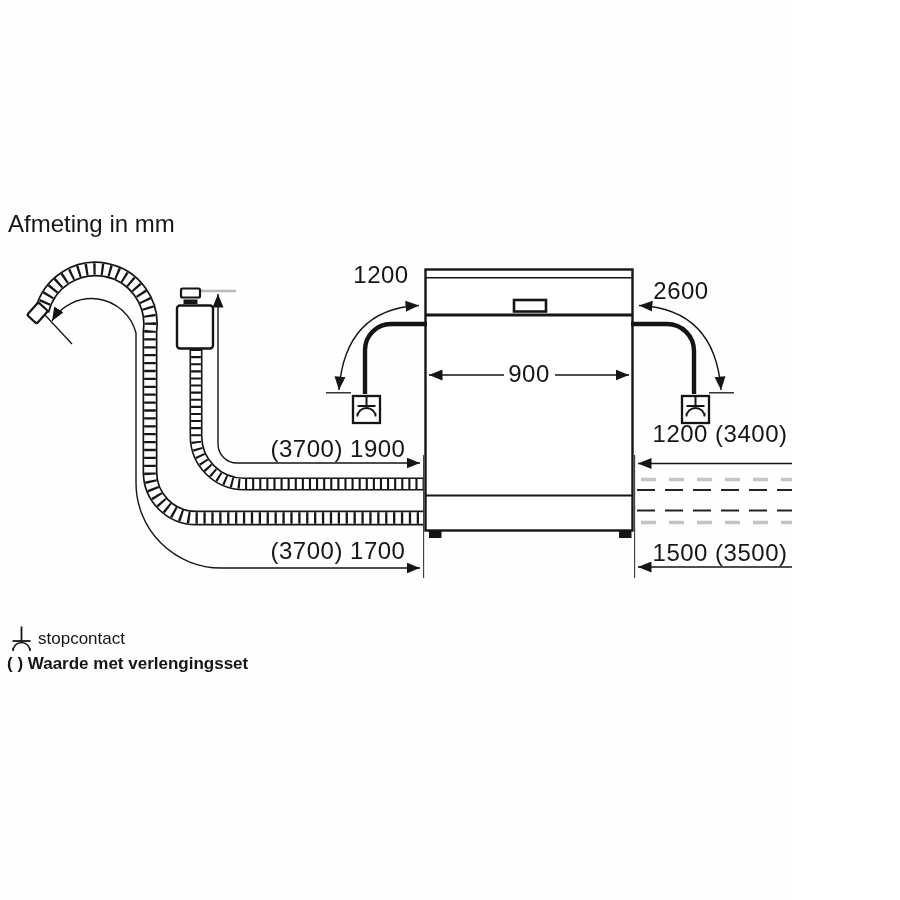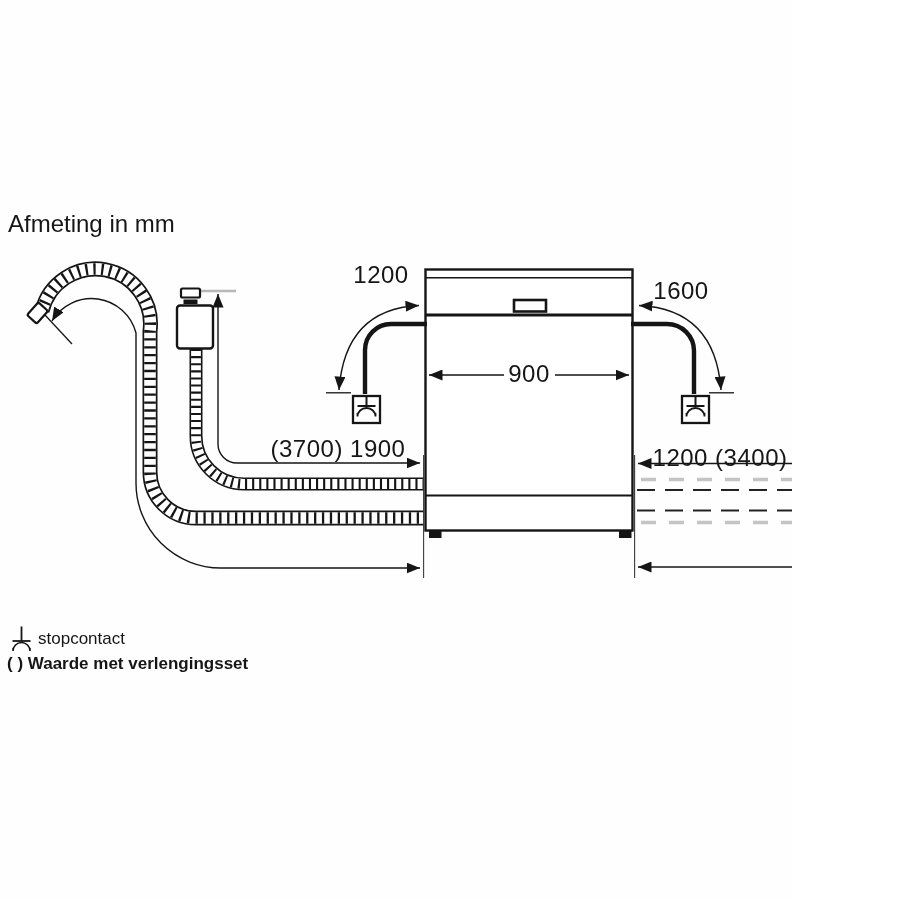--- a/index.html
+++ b/index.html
@@ -112,21 +112,23 @@
     <g>
       <line x1="21.5" y1="626.5" x2="21.5" y2="641" stroke="#151515" stroke-width="1.8"></line>
       <line x1="12.5" y1="641" x2="30.5" y2="641" stroke="#151515" stroke-width="1.8"></line>
       <path d="M13,651 L13,648 M13,651 A8.5,8.5 0 0 1 30,651 M30,651 L30,648" fill="none" stroke="#151515" stroke-width="1.6"></path>
     </g>
   </svg>
 
   <div class="lbl title" style="left:8px;top:210px;">Afmeting in mm</div>
 
   <div class="lbl dim" style="left:381px;top:261px;">1200</div>
-  <div class="lbl dim" style="left:681px;top:277px;">1600</div>
+  <div class="lbl dim" style="left:681px;top:277px;">2600</div>
   <div class="lbl dim" style="left:529px;top:360px;">900</div>
   <div class="lbl dim" style="left:338px;top:435px;">(3700) 1900</div>
-  <div class="lbl dim" style="left:720px;top:444px;">1200 (3400)</div>
+  <div class="lbl dim" style="left:720px;top:420px;">1200 (3400)</div>
+  <div class="lbl dim" style="left:338px;top:537px;">(3700) 1700</div>
+  <div class="lbl dim" style="left:720px;top:539px;">1500 (3500)</div>
 
   <div class="lbl legend" style="left:38px;top:629px;">stopcontact</div>
   <div class="lbl legend" style="left:7px;top:654px;font-weight:bold;">( ) Waarde met verlengingsset</div>
 
 </div>
 
 </body></html>

